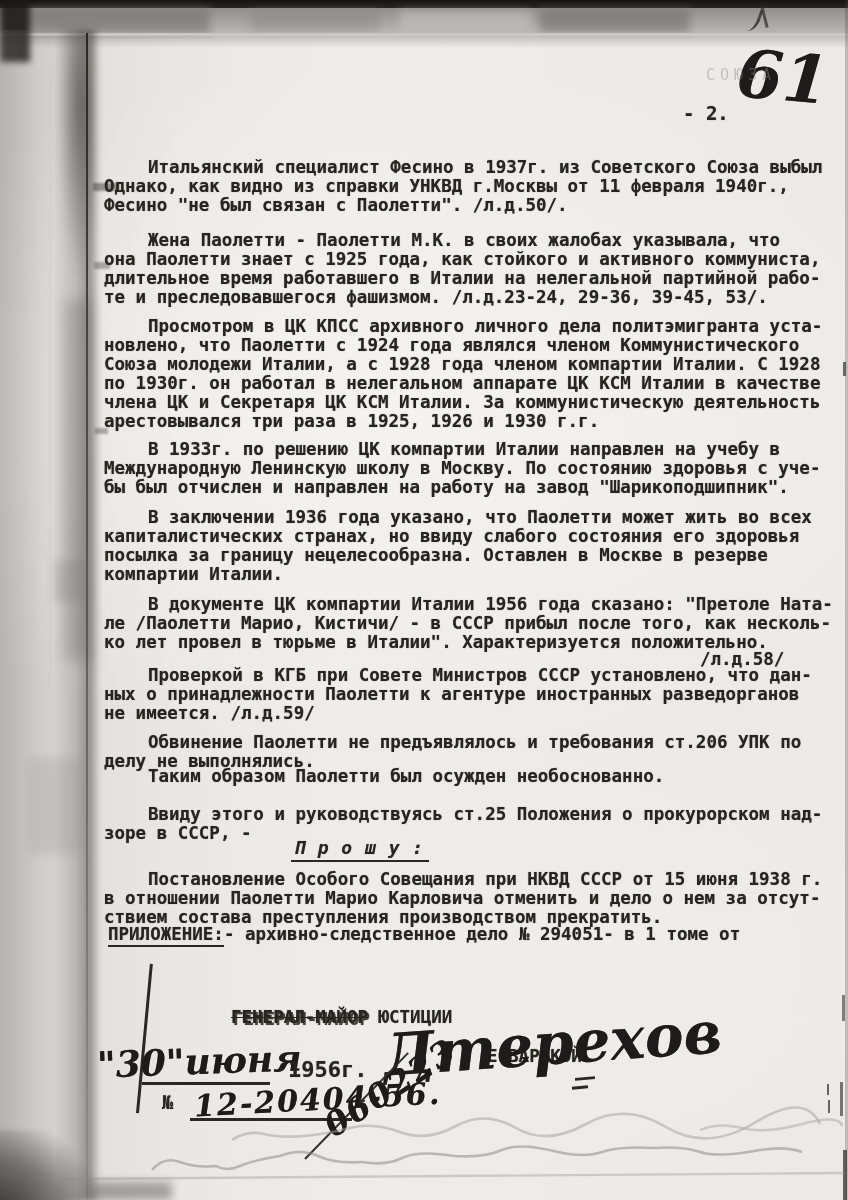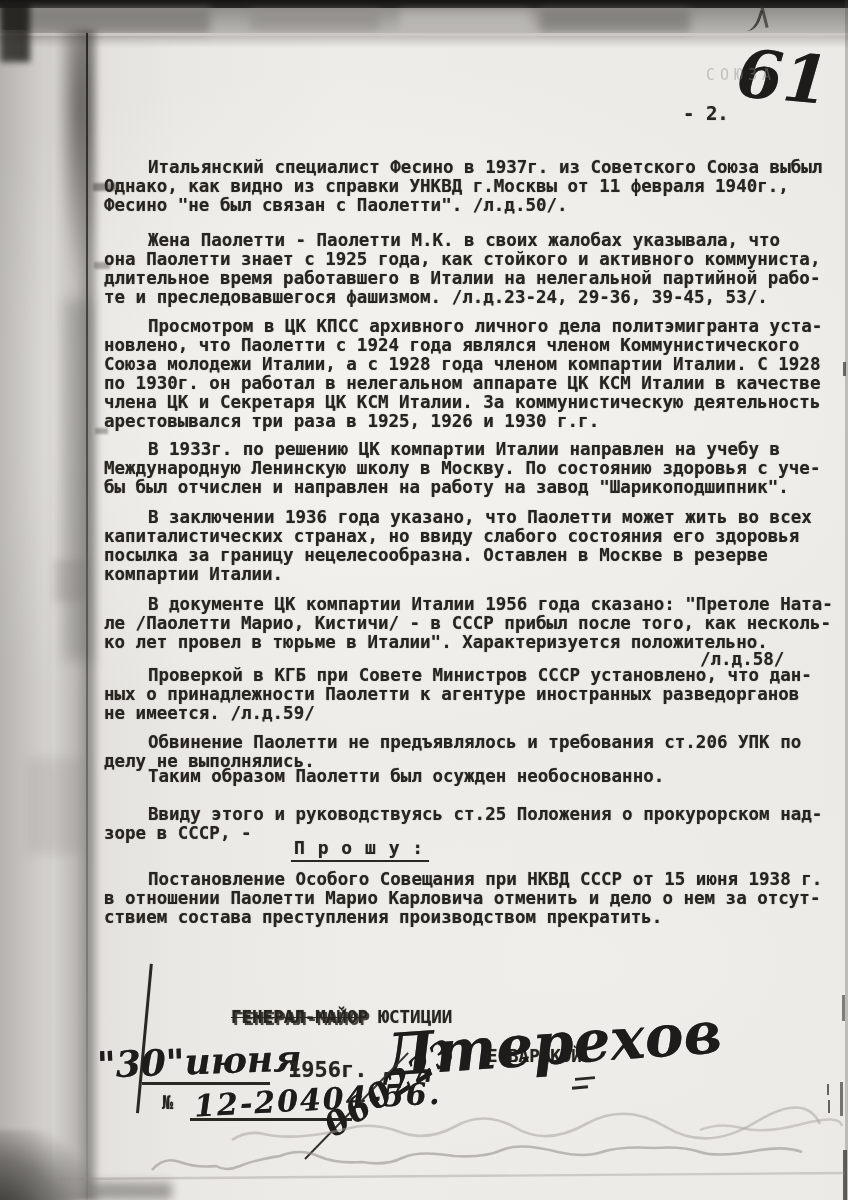--- a/index.html
+++ b/index.html
@@ -17,21 +17,21 @@
   .typed {
     font-family:"DejaVu Sans Mono", monospace;
     font-size:17.5px; line-height:19px; font-weight:700;
     color:#27251f; text-shadow:0 0 1px rgba(39,37,31,.55);
   }
   .tl { white-space:pre; }
   .para { width:746px; }
   .para .tl:first-child { text-indent:44px; }
   .heading {
     font-size:18px; letter-spacing:1px;
-    border-bottom:2.5px solid #2a2822; padding:0 5px 3px 3px;
+    border-bottom:2.5px solid #2a2822; padding:0 5px 3px 3px;font-style:italic;
   }
   .u { border-bottom:2.5px solid #2a2822; padding-bottom:1px; }
   .ot { position:relative; display:inline-block; text-decoration:line-through; }
   .ot .dup { position:absolute; left:2px; top:1.5px; opacity:.85; }
   
   .hand {
     font-family:"DejaVu Serif", serif; font-style:italic; font-weight:600;
     color:#1d1c1a; text-shadow:0 0 .6px rgba(25,24,22,.6);
   }
   .ink-line { background:#2a2823; }
@@ -139,20 +139,21 @@
     </div>
 
   <div class="abs typed heading" style="left:291px;top:838px;">П р о ш у :</div>
 
   <div class="abs typed para" style="left:104px;top:870px;">
       <div class="tl">Постановление Особого Совещания при НКВД СССР от 15 июня 1938 г.</div>
       <div class="tl">в отношении Паолетти Марио Карловича отменить и дело о нем за отсут-</div>
       <div class="tl">ствием состава преступления производством прекратить.</div>
     </div>
 
+  <div class="abs typed" style="left:108px;top:925px;white-space:pre;"><span class="u">ПРИЛОЖЕНИЕ:</span><span>- архивно-следственное дело № 294051- в 1 томе от</span></div>
 
   <div class="abs artifact ink-line" style="left:136px;top:963px;width:2.5px;height:150px;transform:rotate(5.3deg);transform-origin:left bottom;"></div>
 
   <div class="abs typed" style="left:231px;top:1008px;white-space:pre;"><span class="ot"><span>ГЕНЕРАЛ-МАЙОР</span><span class="dup">ГЕНЕРАЛ-МАЙОР</span></span><span> </span><span>ЮСТИЦИИ</span></div>
 
   <div class="abs hand" style="left:97px;top:1040px;font-size:36px;transform:rotate(-2deg);">"30"июня</div>
   <div class="abs artifact ink-line" style="left:142px;top:1082px;width:128px;height:3px;"></div>
   <div class="abs typed" style="left:288px;top:1060px;font-size:22px;">1956г.</div>
 
   <div class="abs typed" style="left:487px;top:1047px;">Е.ВАРСКОЙ</div>

